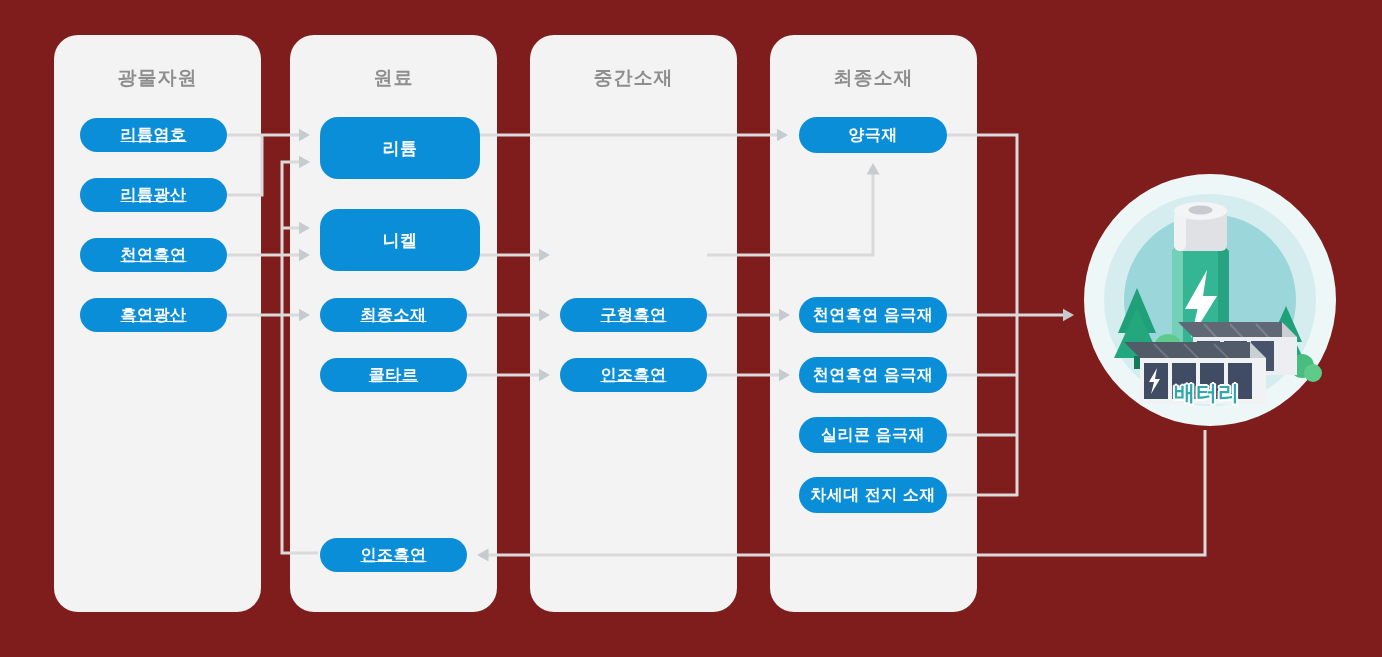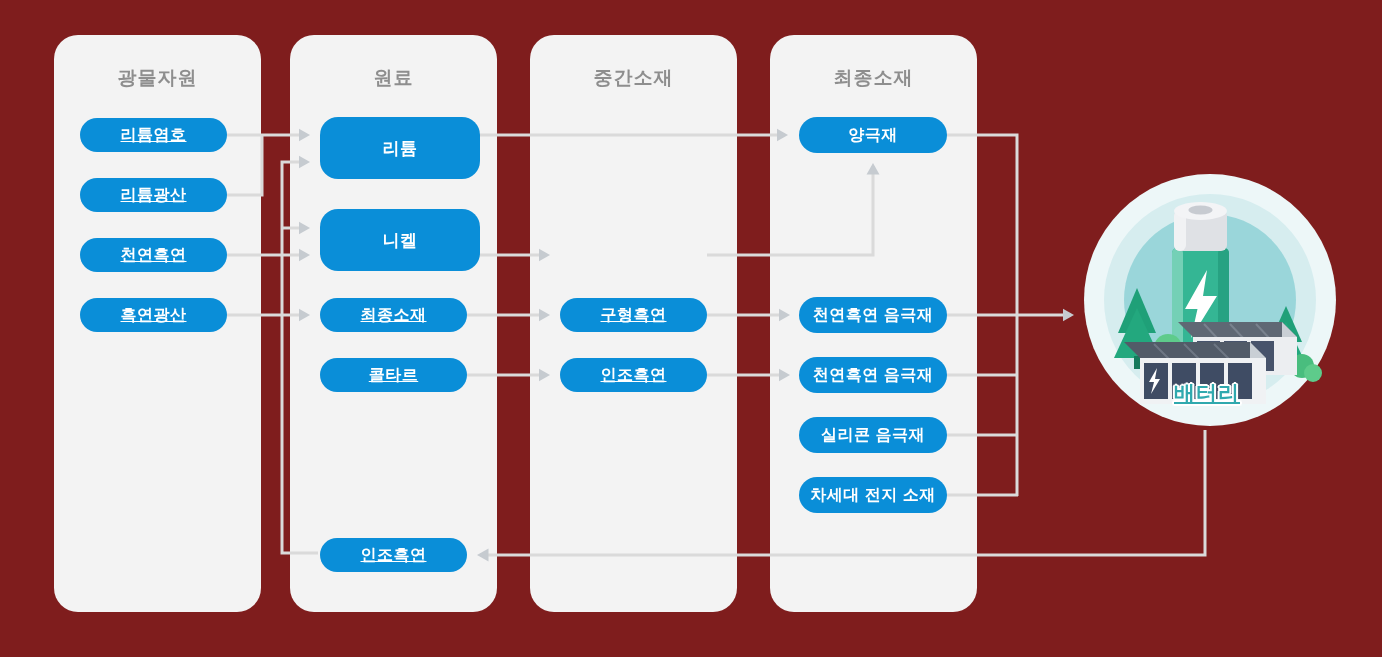--- a/index.html
+++ b/index.html
@@ -23,21 +23,20 @@
   }
   .pill{width:147px;height:34px;border-radius:17px;text-decoration:underline;}
   .pill-w{width:148px;height:36px;border-radius:18px;}
   .big{width:160px;height:62px;border-radius:18px;font-size:17px;}
   .battery-wrap{position:absolute;left:1080px;top:170px;z-index:1;}
   .battery-label{
     position:absolute;left:1137px;top:379px;width:140px;text-align:center;
     font-size:21px;font-weight:800;color:#2fa9ae;z-index:2;letter-spacing:1px;
     text-shadow:-2px 0 #fff,2px 0 #fff,0 -2px #fff,0 2px #fff,
                 -1.5px -1.5px #fff,1.5px 1.5px #fff,-1.5px 1.5px #fff,1.5px -1.5px #fff;
-    text-decoration:underline;
   }
 </style>
 </head>
 <body>
 
 <div class="stage">
 
   <div class="panel" style="left:54px">
     <div class="panel-title">광물자원</div>
   </div>

